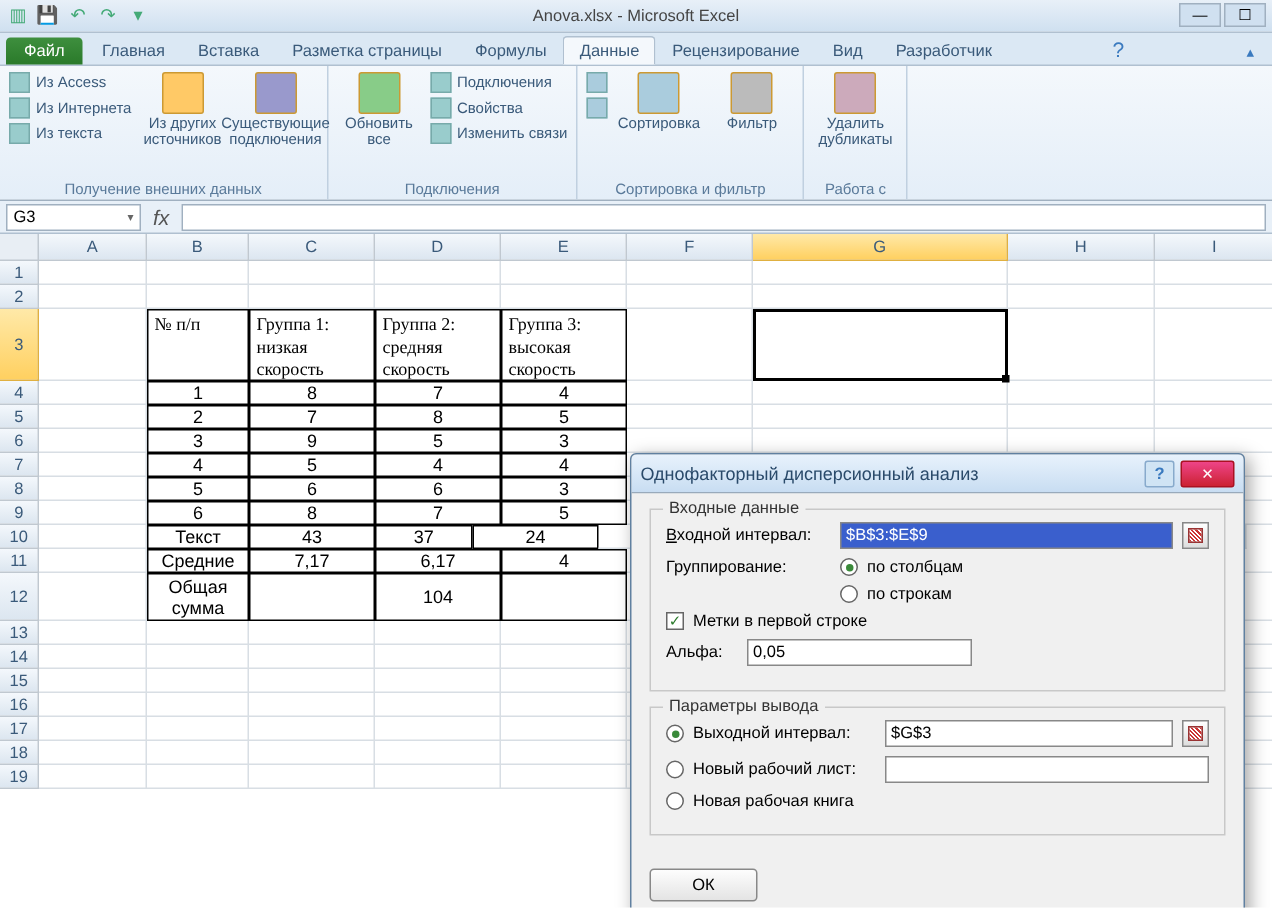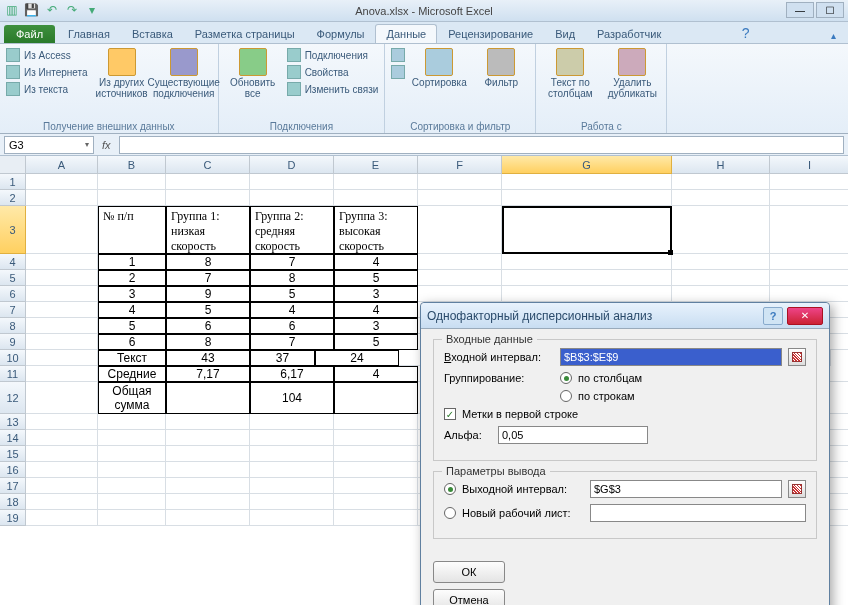--- a/index.html
+++ b/index.html
@@ -29,21 +29,21 @@
 .rbig .ico { width:28px; height:28px; background:#ffc966; border:1px solid #cc9933; border-radius:2px;}
 .rcol { display:flex; flex-direction:column; gap:3px; padding-top:2px;}
 .ritem { display:flex; align-items:center; gap:4px; white-space:nowrap;}
 .ritem .si { width:14px; height:14px; background:#9cc; border:1px solid #7aa;}
 
 
 .fbar { height:22px; background:#e8f0f8; border-bottom:1px solid #b0c0d0; display:flex; align-items:center;}
 .name-box { width:90px; height:18px; background:#fff; border:1px solid #a0b0c0; margin-left:4px; padding:1px 4px; font-size:11px; display:flex; align-items:center; justify-content:space-between;}
 .name-box .dd { font-size:8px; color:#666;}
 .fx-tools { display:flex; gap:6px; margin:0 8px; align-items:center;}
-.fx-label { font-style:italic; font-size:11px; color:#555;}
+.fx-label { font-style:italic; font-size:14px; color:#555;}
 .formula-input { flex:1; height:18px; background:#fff; border:1px solid #a0b0c0; margin-right:4px;}
 
 
 .grid-wrap { position:relative; height:449px; overflow:hidden;}
 .corner { position:absolute; left:0; top:0; width:26px; height:18px; background:#e8eef4; border-right:1px solid #c0c8d0; border-bottom:1px solid #c0c8d0;}
 .col-hdrs { position:absolute; left:26px; top:0; height:18px; display:flex;}
 .col-hdr { height:18px; background:linear-gradient(#f4f8fc,#dce6f0); border-right:1px solid #c0c8d0; border-bottom:1px solid #c0c8d0; display:flex; align-items:center; justify-content:center; color:#3a5a7a; font-size:11px;}
 .col-hdr.sel { background:linear-gradient(#ffe9a8,#ffd060); border-color:#e0b040;}
 .row-hdrs { position:absolute; left:0; top:18px; width:26px;}
 .row-hdr { width:26px; background:linear-gradient(#f4f8fc,#dce6f0); border-right:1px solid #c0c8d0; border-bottom:1px solid #c0c8d0; display:flex; align-items:center; justify-content:center; color:#3a5a7a; font-size:11px;}
@@ -176,24 +176,20 @@
           <div class="ico" style="background:#bbb"></div>
           <span>Фильтр</span>
         </div>
     </div>
     <div class="rgroup-label">Сортировка и фильтр</div>
   </div>
 
   <div class="rgroup">
     <div class="rgroup-ct">
       <div class="rbig">
-          <div class="ico" style="background:#cca"></div>
-          <span>Текст по столбцам</span>
-        </div>
-      <div class="rbig">
           <div class="ico" style="background:#cab"></div>
           <span>Удалить дубликаты</span>
         </div>
     </div>
     <div class="rgroup-label">Работа с</div>
   </div>
 </div>
 
 <div class="fbar">
   <div class="name-box">
@@ -500,20 +496,24 @@
           <input class="finput" value="$G$3" style="">
           <div class="refbtn">
               <div class="ri"></div>
             </div>
         </div>
         <div class="frow">
           <span class="radio"></span>
           <span class="flabel" style="width:122px">Новый рабочий лист:</span>
           <input class="finput" style="">
         </div>
+        <div class="frow">
+          <span class="radio"></span>
+          <span>Новая рабочая книга</span>
+        </div>
       </div>
     </div>
     <div class="dlg-right">
       <div class="dlg-btn">ОК</div>
       <div class="dlg-btn">Отмена</div>
       <div class="dlg-btn">Справка</div>
     </div>
   </div>
 </div>
 

